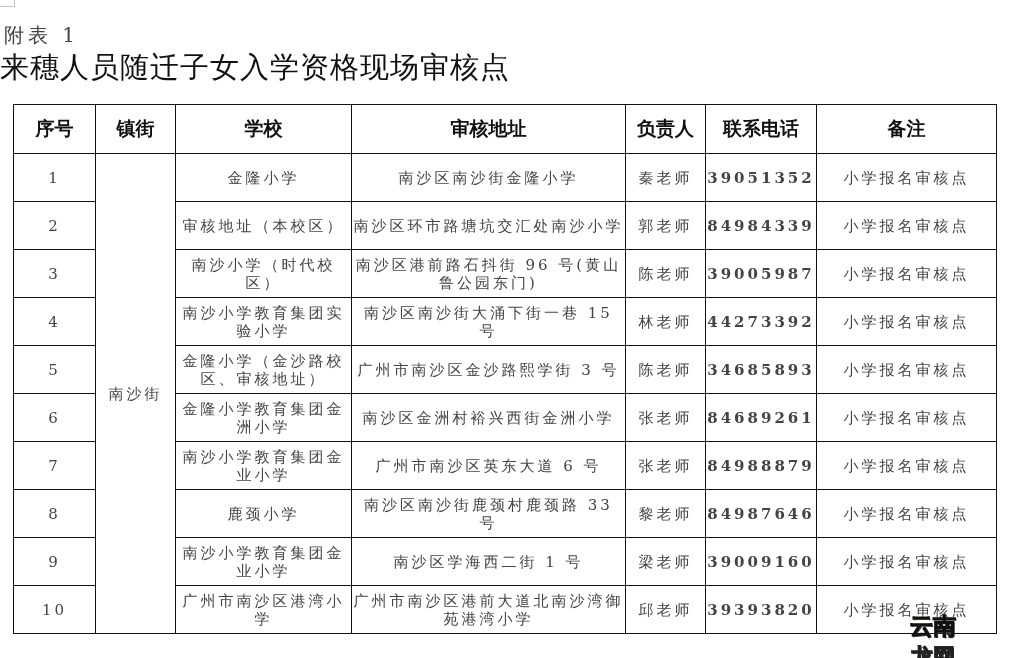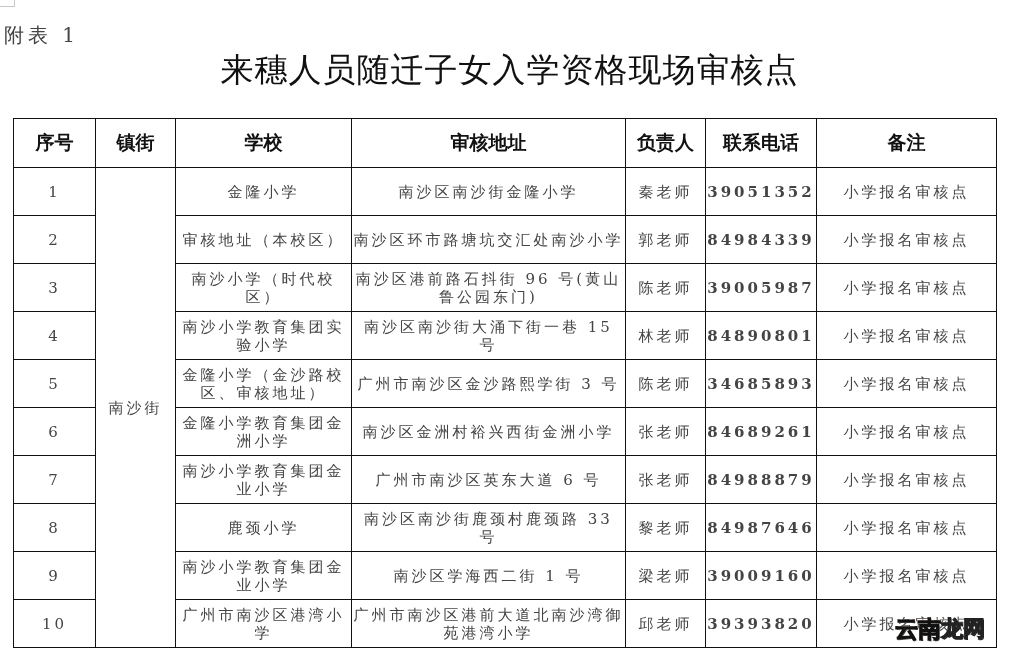--- a/index.html
+++ b/index.html
@@ -2,36 +2,36 @@
 <html><head>
 <meta charset="utf-8">
 <style>
   html, body { margin:0; padding:0; background:#ffffff; }
   body { width:1019px; height:658px; position:relative; overflow:hidden;
          font-family:"DejaVu Serif","Liberation Serif",serif; color:#333; }
   .corner { position:absolute; left:0; top:0; width:14px; height:6px;
             border-right:1px solid #c8c8c8; border-bottom:1px solid #c8c8c8; }
   .attach { position:absolute; left:4px; top:6px; font-size:20px; color:#444;
             letter-spacing:4px; font-family:"DejaVu Serif",serif;margin-top:16px; }
-  .title { position:absolute; left:0; width:1019px; top:48px; text-align:center;
-           font-family:"DejaVu Sans","Liberation Sans",sans-serif; font-size:33px;
+  .title { position:absolute; left:0; width:1019px; top:48px; 
+           font-family:"DejaVu Sans","Liberation Sans",sans-serif; font-size:29px;
            color:#111; letter-spacing:1px; }
-  table.grid { position:absolute; left:13px; top:118px; border-collapse:collapse;
+  table.grid { position:absolute; left:13px; top:104px; border-collapse:collapse;
                table-layout:fixed; width:983px; }
   table.grid td, table.grid th { border:1.5px solid #111; padding:0; text-align:center;
                vertical-align:middle; overflow:hidden; }
   table.grid th { height:48px; font-size:19px; font-weight:bold; color:#111;
                font-family:"DejaVu Serif",serif; }
   table.grid td { height:47px; font-size:15px; color:#444; letter-spacing:3px;
                line-height:18px; }
   td.addr { text-align:left; padding-left:2px; }
   td.num { letter-spacing:0; font-size:16px; color:#333; }
   td.phone { letter-spacing:0; font-size:16px; color:#222;font-weight:bold; }
   .watermark { position:absolute; left:881px; top:611px; width:104px; height:36px;
-               display:flex; align-items:center; justify-content:flex-end; }
+               display:flex; align-items:center; justify-content:space-between;flex-direction:column; }
   .wm-a { color:#ff6a00; font-family:"DejaVu Sans",sans-serif; font-weight:bold; font-size:23px;
           -webkit-text-stroke:1px #111; text-shadow:0 0 2px #fff, 1px 1px 0 #222; }
   .wm-b { color:#ffffff; font-family:"DejaVu Sans",sans-serif; font-weight:bold; font-size:22px;
           -webkit-text-stroke:1px #222; text-shadow:1px 1px 0 #222; }
 </style>
 </head>
 <body>
 
 <div class="corner"></div>
 <div class="attach">附表 1</div>
@@ -82,21 +82,21 @@
       <td class="addr">南沙区港前路石抖街 96 号(黄山鲁公园东门)</td>
       <td>陈老师</td>
       <td class="phone">39005987</td>
       <td>小学报名审核点</td>
     </tr>
     <tr>
       <td class="num">4</td>
       <td>南沙小学教育集团实验小学</td>
       <td class="addr">南沙区南沙街大涌下街一巷 15 号</td>
       <td>林老师</td>
-      <td class="phone">84890801</td>
+      <td class="phone">44273392</td>
       <td>小学报名审核点</td>
     </tr>
     <tr>
       <td class="num">5</td>
       <td>金隆小学（金沙路校区、审核地址）</td>
       <td class="addr">广州市南沙区金沙路熙学街 3 号</td>
       <td>陈老师</td>
       <td class="phone">34685893</td>
       <td>小学报名审核点</td>
     </tr>

